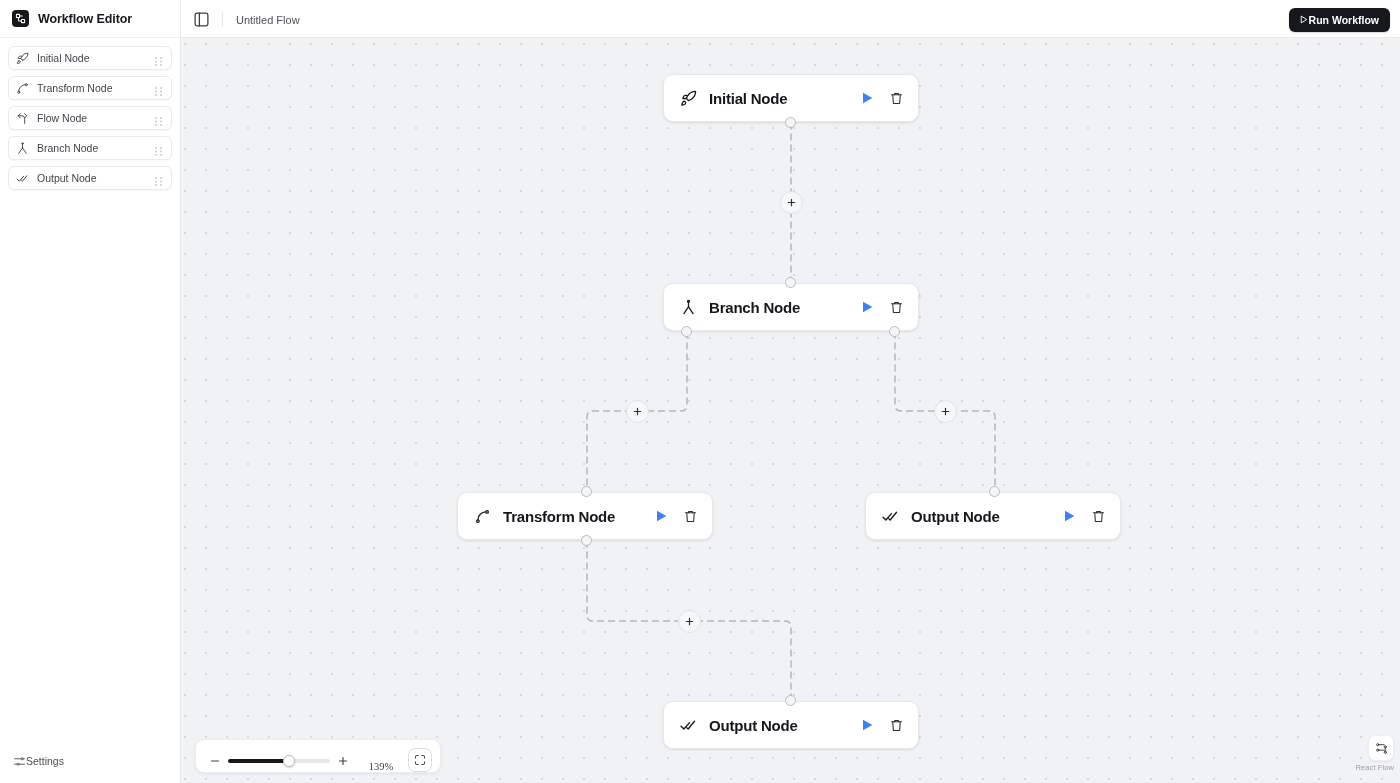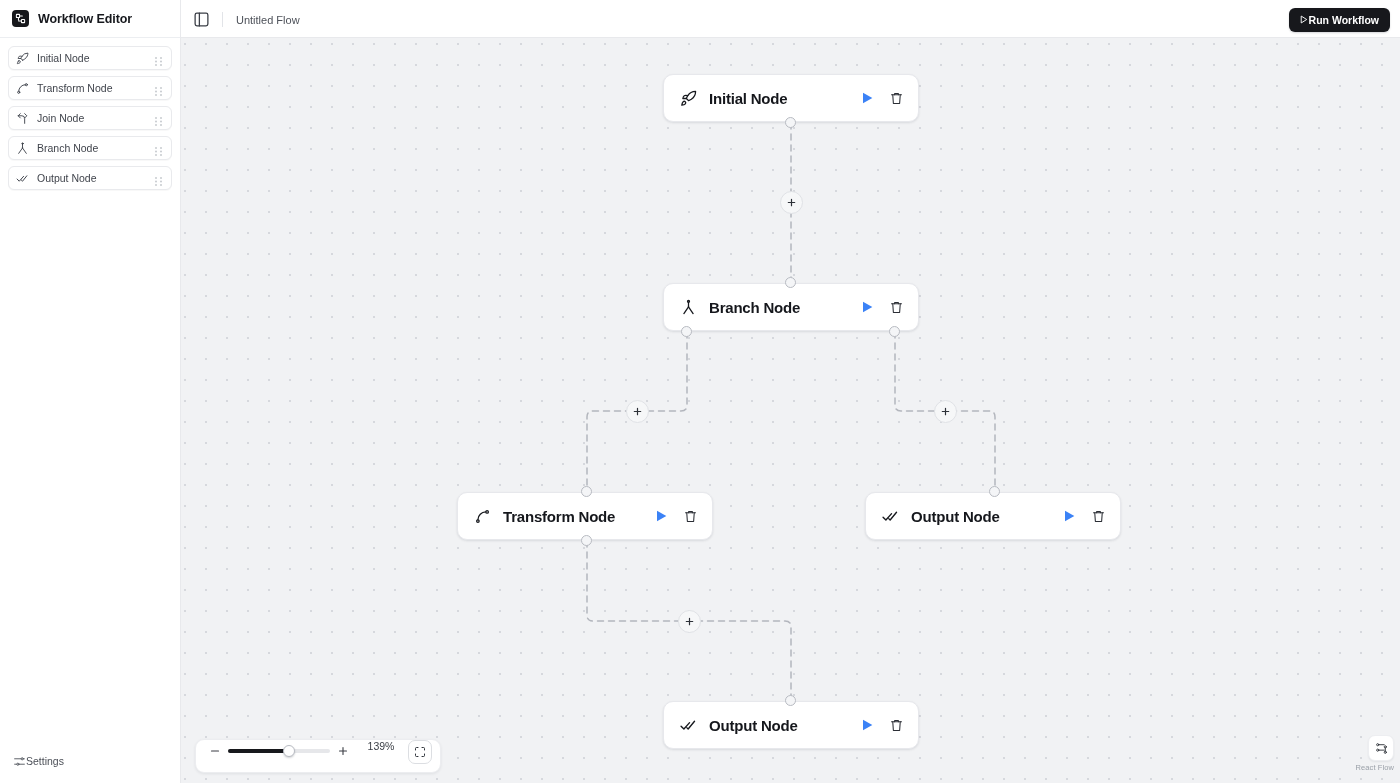--- a/index.html
+++ b/index.html
@@ -128,22 +128,23 @@
     cursor: pointer; color: #2d3138;
   }
   .edge-btn svg { width: 11px; height: 11px; }
 
   
   .zoom-panel {
     position: absolute; left: 14px; bottom: 10px;
     height: 34px; background: #ffffff; border-radius: 9px;
     border: 1px solid #ecedf0;
     box-shadow: 0 1px 3px rgba(16,24,40,0.08);
-    display: flex; align-items: flex-start; gap: 0; padding: 0 8px;
+    display: flex; align-items: flex-end; gap: 0; padding: 0 8px;
     z-index: 30;
+    font-family: Liberation Serif, serif;
   }
   .zc-btn { width: 22px; height: 22px; display:flex; align-items:center; justify-content:center; cursor:pointer; color:#3a3d44; }
   .zc-btn svg { width: 12px; height: 12px; }
   .slider { position: relative; width: 102px; height: 22px; margin: 0 2px; display:flex; align-items:center; cursor: pointer;}
   .slider .track { position:absolute; left:0; right:0; height:4px; border-radius:3px; background:#e6e7ea; }
   .slider .fill { position:absolute; left:0; width: 60%; height:4px; border-radius:3px; background:#17181c; }
   .slider .thumb {
     position:absolute; left: 60%; transform: translateX(-50%);
     width: 12px; height: 12px; border-radius:50%;
     background:#ffffff; border: 1.5px solid #b9bcc3;
@@ -232,21 +233,21 @@
       </div>
 
       <div class="palette-item">
         <span class="pi-icon">
           <svg viewBox="0 0 24 24" fill="none" stroke="currentColor" stroke-width="1.7" stroke-linecap="round" stroke-linejoin="round">
             <path d="M8 3 4 7l4 4"></path>
               <path d="M4 7h7a5 5 0 0 1 5 5v9"></path>
               <path d="M16 3l4 4-4 4"></path>
           </svg>
         </span>
-        <span class="pi-label">Join Node</span>
+        <span class="pi-label">Flow Node</span>
         <span class="grip">
           <svg viewBox="0 0 9 11" fill="#9aa0a8">
               <circle cx="2" cy="2" r="1"></circle>
               <circle cx="7" cy="2" r="1"></circle>
               <circle cx="2" cy="5.5" r="1"></circle>
               <circle cx="7" cy="5.5" r="1"></circle>
               <circle cx="2" cy="9" r="1"></circle>
               <circle cx="7" cy="9" r="1"></circle>
             </svg>
         </span>

